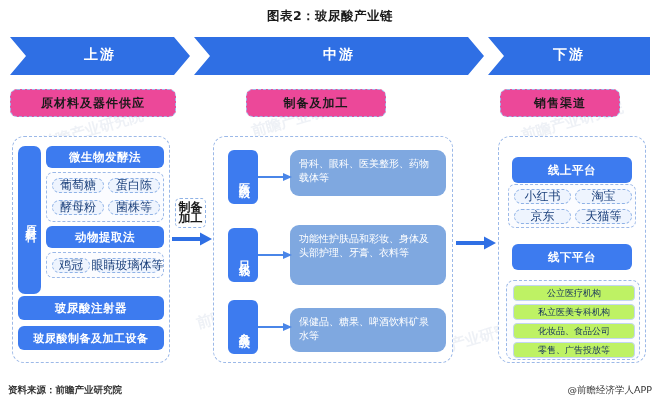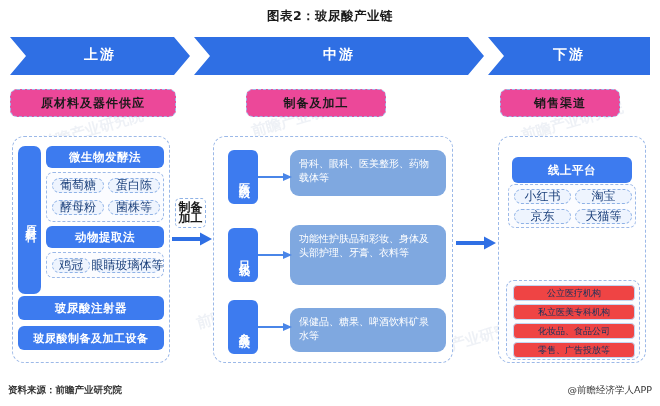--- a/index.html
+++ b/index.html
@@ -137,21 +137,21 @@
   .r-online  { left: 512px; top: 157px; width: 120px; height: 26px; font-size: 11.5px; }
   .r-offline { left: 512px; top: 244px; width: 120px; height: 26px; font-size: 11.5px; }
 
   .offgroup {
     position: absolute; left: 506px; top: 280px; width: 134px; height: 80px;
     border: 1.1px dashed #9cb9e8; border-radius: 8px; background: #fbfcff;
   }
   .offitem {
     position: absolute; left: 6px; width: 122px; height: 16px;
     border: 1px solid #c3d6f2; border-radius: 4px;
-    background: #ef4444; color: #16325c; font-size: 9px;
+    background: #bef264; color: #16325c; font-size: 9px;
     display: flex; align-items: center; justify-content: center;
   }
   .o0 { top: 4px; } .o1 { top: 23px; } .o2 { top: 42px; } .o3 { top: 61px; }
 
   
   .proclabel {
     position: absolute; left: 175px; top: 198px; width: 31px; height: 30px;
     border: 1px dashed #8fb2e6; border-radius: 5px; background: #ffffff;
     color: #1a1a1a; font-size: 12px; line-height: 11px; font-weight: bold;
     display: flex; flex-direction: column; align-items: center; justify-content: center;
@@ -259,20 +259,21 @@
   </svg>
 
   <div class="bbox r-online">线上平台</div>
   <div class="taggroup tg-c">
     <div class="tag t0">小红书</div>
     <div class="tag t1">淘宝</div>
     <div class="tag t2">京东</div>
     <div class="tag t3">天猫等</div>
   </div>
 
+  <div class="bbox r-offline">线下平台</div>
   <div class="offgroup">
     <div class="offitem o0">公立医疗机构</div>
     <div class="offitem o1">私立医美专科机构</div>
     <div class="offitem o2">化妆品、食品公司</div>
     <div class="offitem o3">零售、广告投放等</div>
   </div>
 
   <div class="src">资料来源：前瞻产业研究院</div>
   <div class="brand">@前瞻经济学人APP</div>
 

